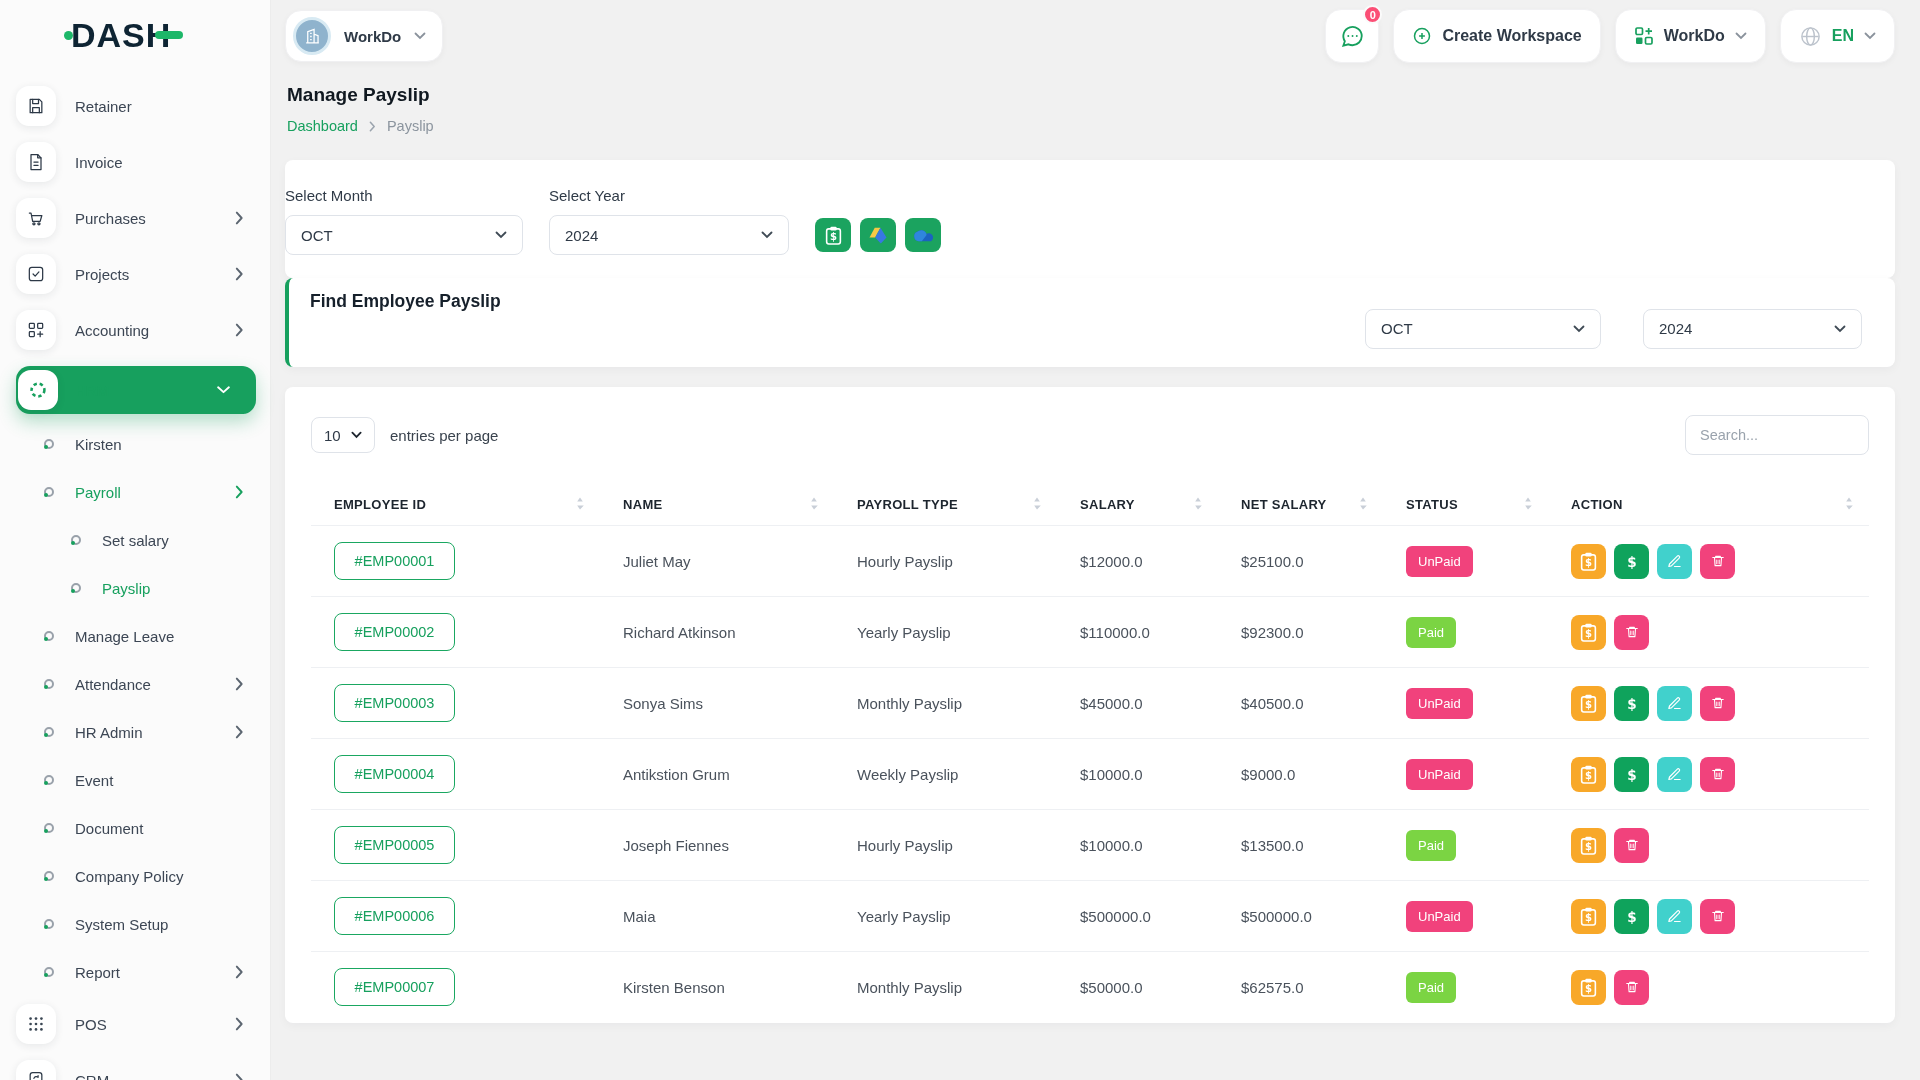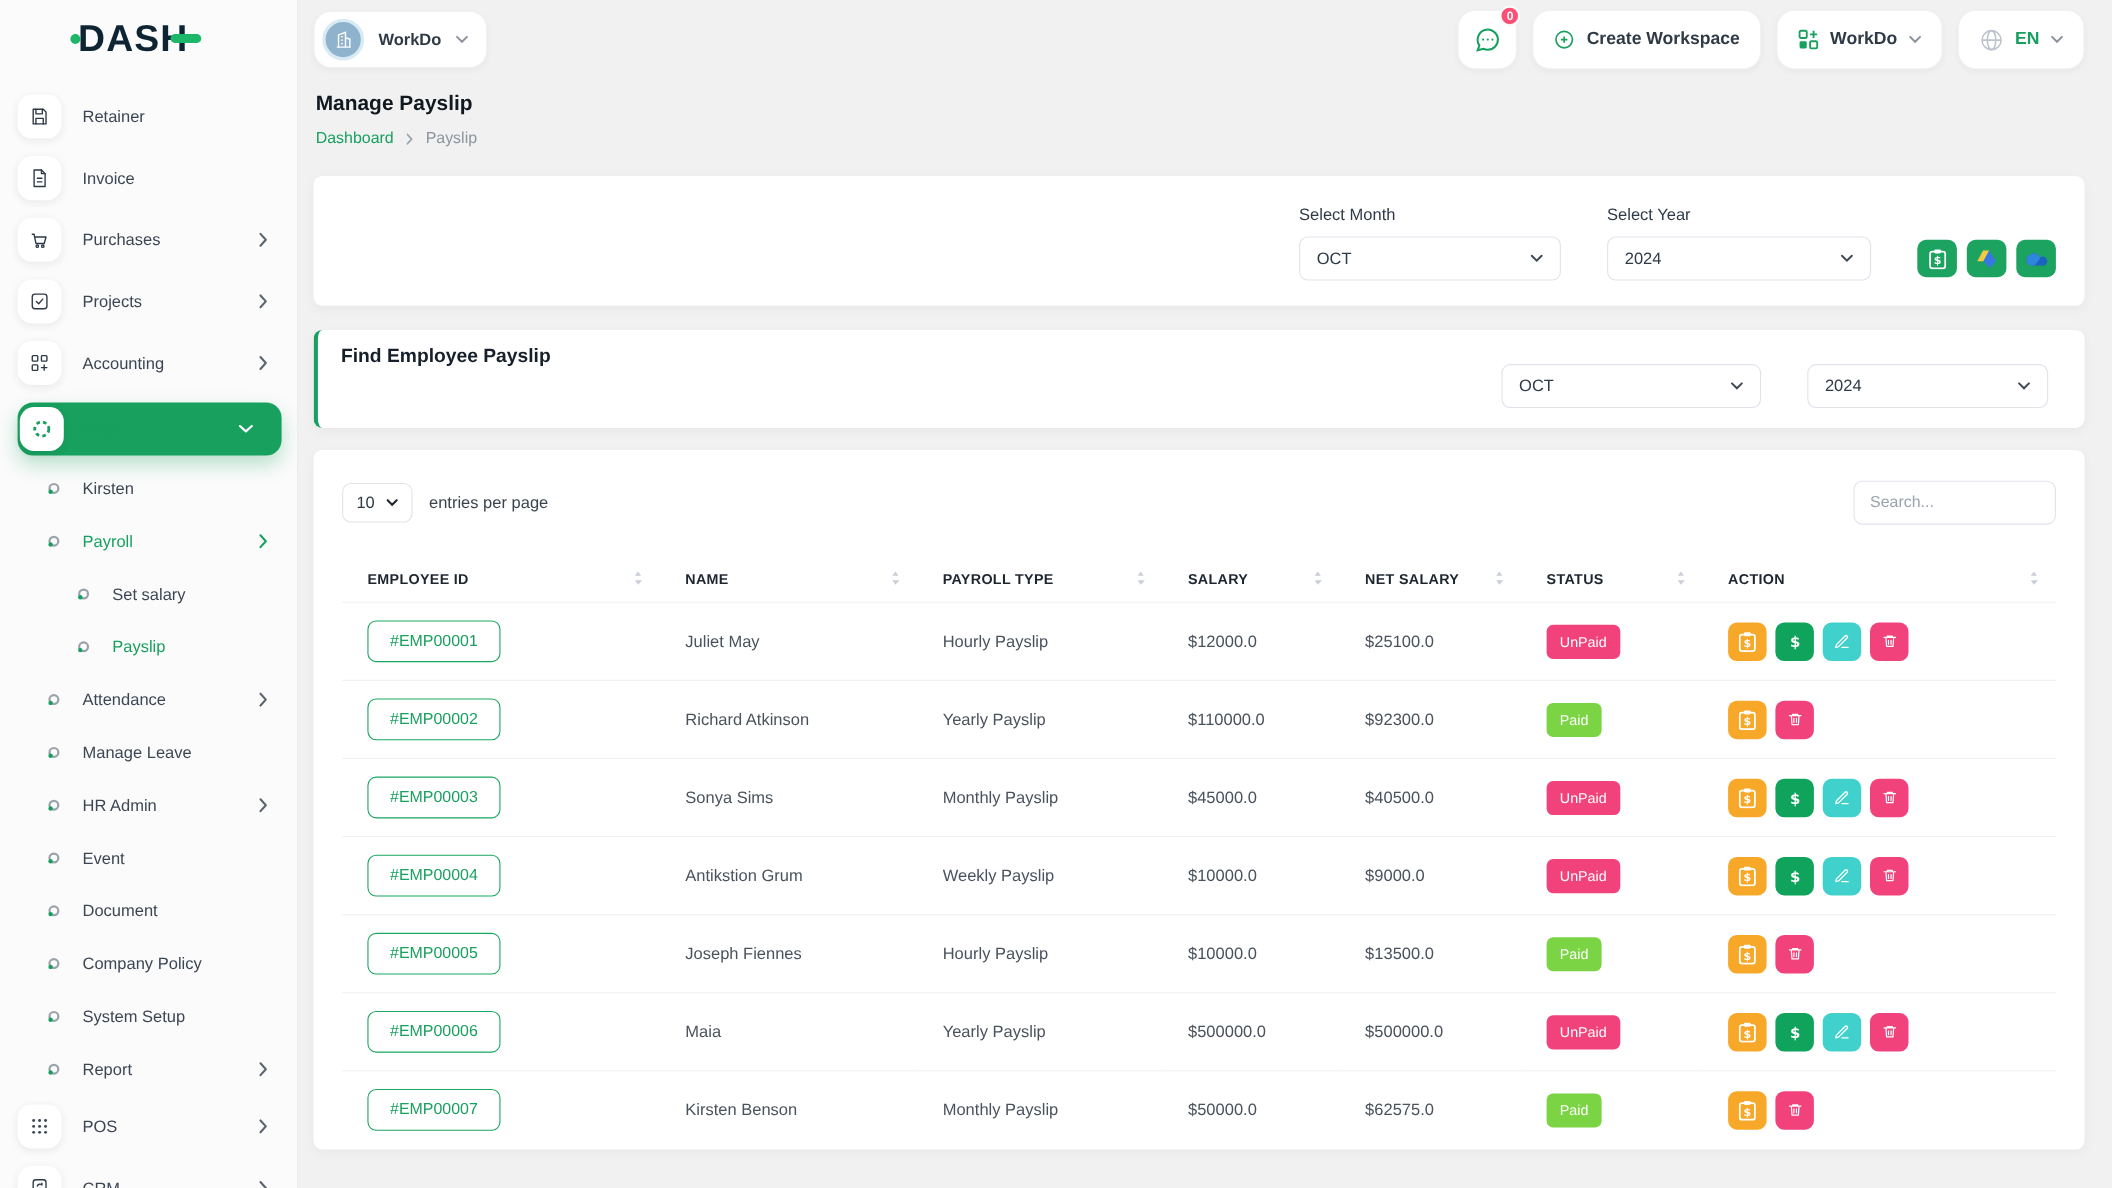--- a/index.html
+++ b/index.html
@@ -54,32 +54,32 @@
 
   
   .content { padding:8px 25px 0 15px; }
   .page-title { font-size:19px; font-weight:700; color:#101820; margin:14px 0 12px 2px; }
   .breadcrumb { display:flex; gap:11px; align-items:center; font-size:14.5px; margin-left:2px; }
   .bc-link { color:#17a05e; cursor:pointer; }
   .bc-current { color:#8b949e; }
   .card { background:#fff; border-radius:8px; box-shadow:0 3px 10px rgba(20,30,50,.04); }
 
   .filter-card { margin-top:26px; height:118px; display:flex; align-items:flex-end;
-    justify-content:flex-end; gap:42px; padding:0 26px 23px 0; }
+    justify-content:flex-start; gap:26px; padding:0 26px 23px 0; }
   .field { display:flex; flex-direction:column; gap:11px; }
   .field-label { font-size:15px; color:#2f3a47; }
   .select { height:40px; border:1px solid #dfe3e9; border-radius:8px; background:#fff; display:flex;
     align-items:center; justify-content:space-between; padding:0 15px; font-size:15px; color:#2f3a47;
     cursor:pointer; }
   .w-month { width:238px; } .w-year { width:240px; }
   .filter-actions { display:flex; gap:9px; margin-bottom:3px; }
   .sq-btn { width:36px; height:34px; border-radius:8px; background:#1ba35f; border:none; display:flex;
     align-items:center; justify-content:center; cursor:pointer; }
 
-  .find-card { margin-top:22px; height:89px; border-left:4px solid #17a05e; display:flex;
+  .find-card { height:89px; border-left:4px solid #17a05e; display:flex;
     align-items:center; justify-content:space-between; padding:0 33px 0 21px; }
   .find-title { font-size:17.5px; font-weight:700; color:#16202b; margin-bottom:42px; }
   .find-selects { display:flex; gap:42px; margin-top:12px; }
   .w-fmonth { width:236px; } .w-fyear { width:219px; }
 
   .table-card { margin-top:20px; padding-top:28px; min-height:625px; }
   .table-controls { display:flex; align-items:center; justify-content:space-between; padding:0 26px; }
   .entries { display:flex; align-items:center; gap:15px; font-size:15px; color:#3a434e; }
   .select.small { width:64px; height:36px; padding:4px 12px; }
   .search-input { width:184px; height:40px; border:1px solid #dfe3e9; border-radius:8px; padding:0 14px;
@@ -205,30 +205,30 @@
       <div class="side-item sub2">
         <span class="bullet"></span>
         <span class="side-label">Set salary</span>
       </div>
       <div class="side-item sub2 active">
         <span class="bullet"></span>
         <span class="side-label">Payslip</span>
       </div>
       <div class="side-item sub1">
         <span class="bullet"></span>
+        <span class="side-label">Manage Leave</span>
+      </div>
+      <div class="side-item sub1">
+        <span class="bullet"></span>
         <span class="side-label">Attendance</span>
         <span class="side-chev">
           <svg width="9" height="14" viewBox="0 0 8 13" fill="none" stroke="#5b6570" stroke-width="1.8" stroke-linecap="round" stroke-linejoin="round" style="">
             <path d="M1.5 1.5L6 6.5l-4.5 5"></path>
           </svg>
         </span>
-      </div>
-      <div class="side-item sub1">
-        <span class="bullet"></span>
-        <span class="side-label">Manage Leave</span>
       </div>
       <div class="side-item sub1">
         <span class="bullet"></span>
         <span class="side-label">HR Admin</span>
         <span class="side-chev">
           <svg width="9" height="14" viewBox="0 0 8 13" fill="none" stroke="#5b6570" stroke-width="1.8" stroke-linecap="round" stroke-linejoin="round" style="">
             <path d="M1.5 1.5L6 6.5l-4.5 5"></path>
           </svg>
         </span>
       </div>

